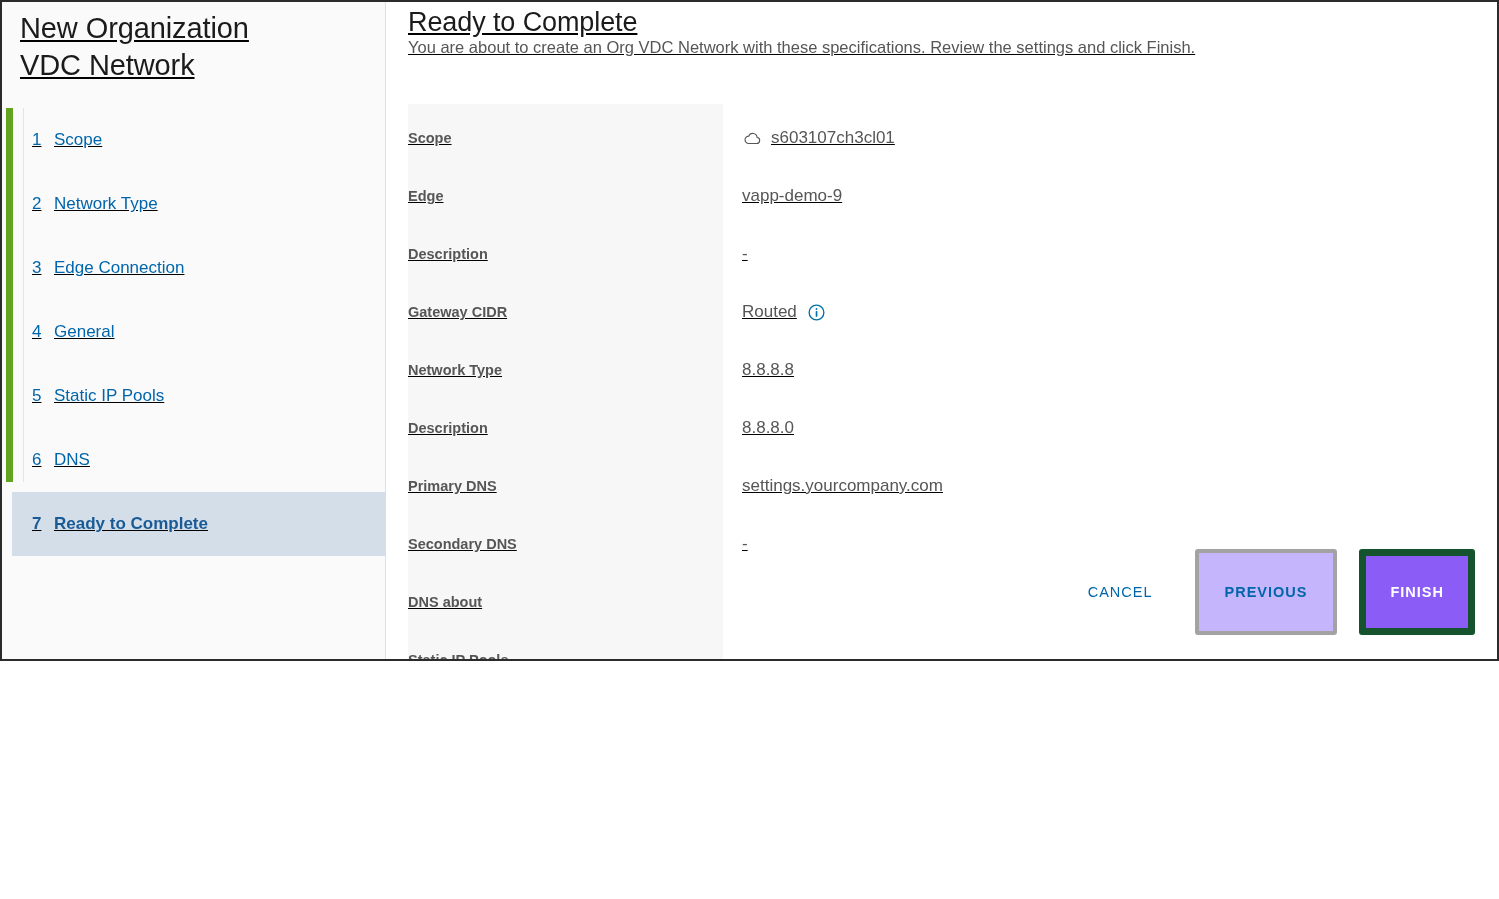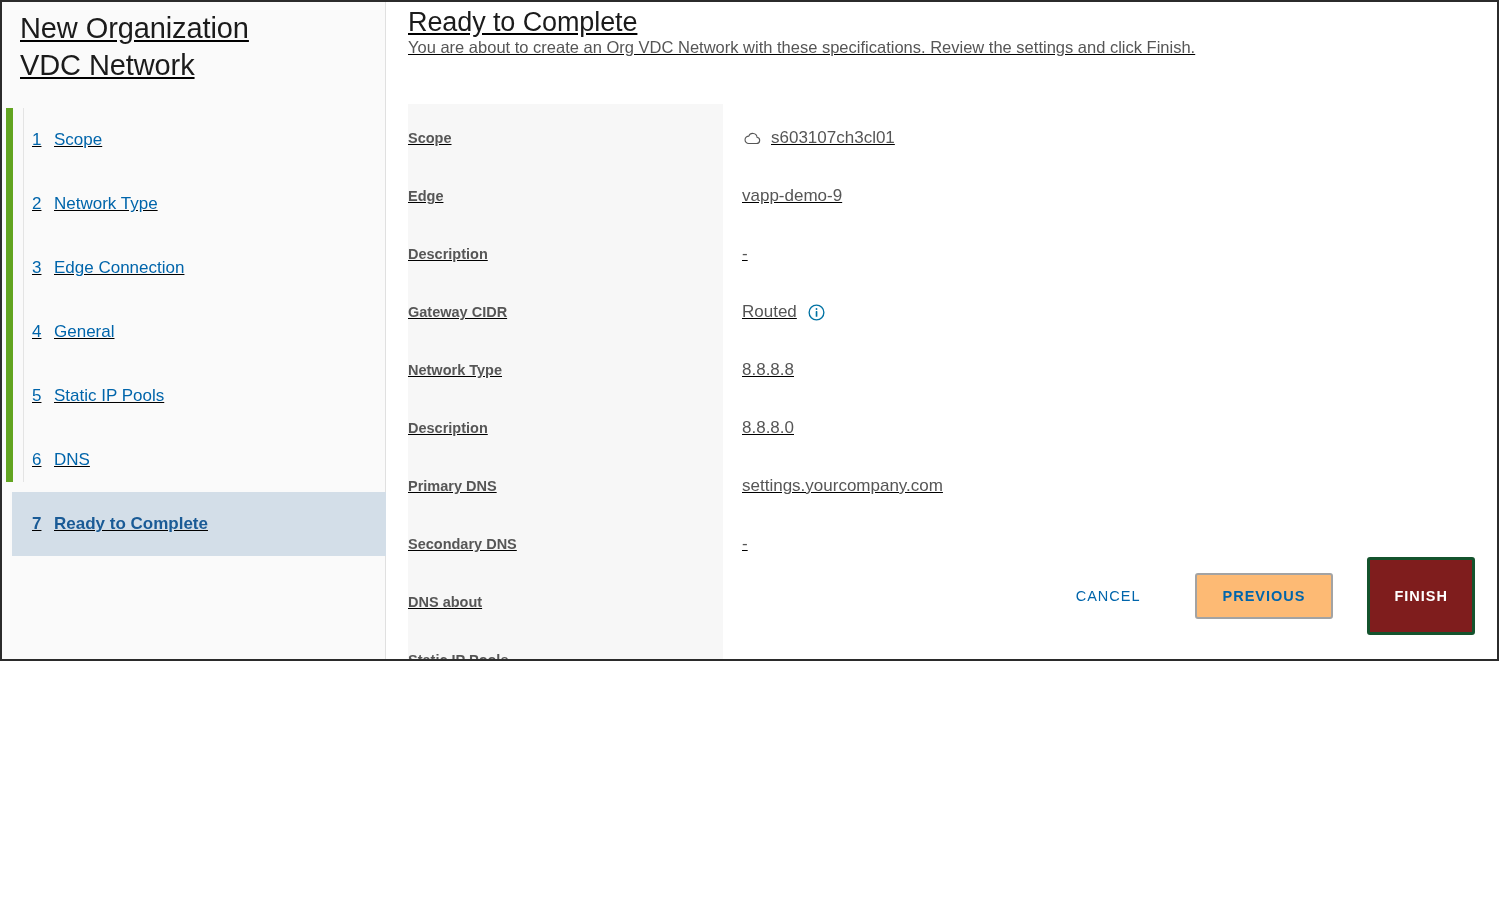--- a/index.html
+++ b/index.html
@@ -169,49 +169,48 @@
     margin-right: 0;
     margin-left: 10px;
   }
 
   
   #footer {
     position: absolute;
     right: 22px;
     bottom: 24px;
     display: flex;
-    align-items: center;
-    gap: 16px;
+    gap: 4px;
   }
   .btn {
     font-family: "Liberation Sans", sans-serif;
     font-size: 14.5px;
     letter-spacing: 1px;
     cursor: pointer;
     background: none;
     border: none;
   }
   #cancel-btn {
     color: #0065ab;
     padding: 10px 16px;
     margin-right: 22px;
   }
   #previous-btn {
     color: #0065ab;
-    border: 2px solid #a3a3a3;
+    border: 4px solid #a3a3a3;
     border-radius: 3px;
-    background: #fdba74;
+    background: #c4b5fd;
     padding: 13px 26px;
     font-weight: bold;
     margin-right: 18px;
   }
   #finish-btn {
     color: #ffffff;
-    background: #7f1d1d;
-    border: 3px solid #14532d;
+    background: #8b5cf6;
+    border: 7px solid #14532d;
     border-radius: 3px;
     padding: 28px 24px;
     font-weight: bold;
   }
 </style>
 </head>
 <body>
 
 <div id="window">
 

